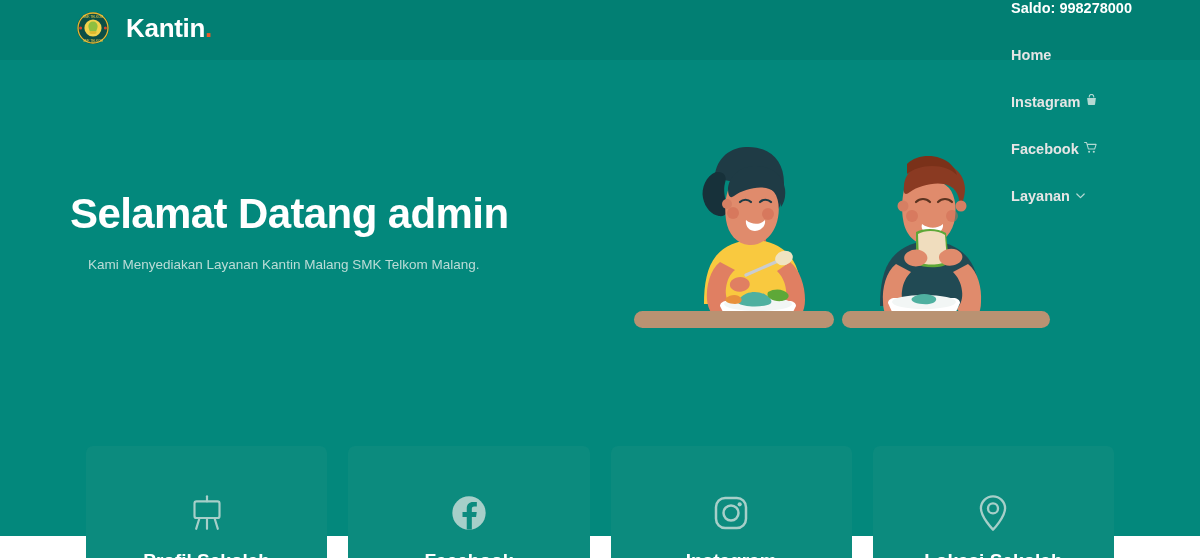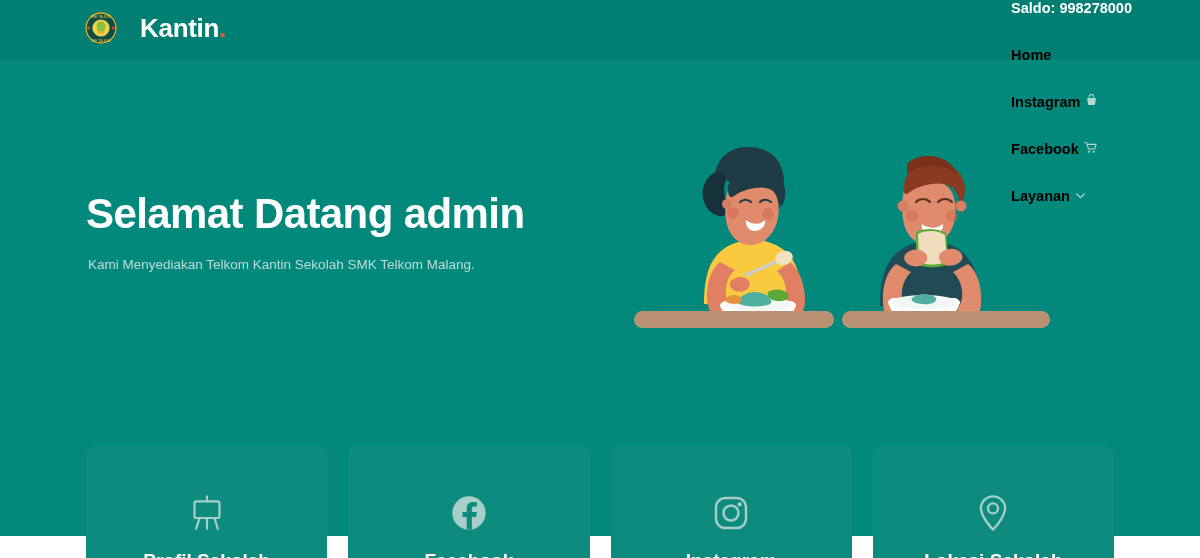--- a/index.html
+++ b/index.html
@@ -19,49 +19,49 @@
   }
   
   .navbar {
     position:absolute; left:0; top:0; width:1200px; height:60px;
     background:#027f73;
     display:flex; align-items:center;
   }
 
   
   .brand {
-    position:absolute; left:84px; top:11px;
-    display:flex; align-items:center; gap:22px;
+    position:absolute; left:76px; top:11px;
+    display:flex; align-items:center; gap:16px;
     text-decoration:none;
   }
   .brand-logo { width:34px; height:34px; flex:none; display:block; }
   .brand-text {
     font-size:26px; font-weight:bold; color:#ffffff;
     letter-spacing:-0.3px; line-height:34px; white-space:nowrap;
   }
   .brand-dot { color:#f05a28; }
 
   
   .nav-right {
     position:absolute; right:68px; top:0; height:60px;
     display:flex; align-items:flex-start; gap:31px;flex-direction:column;
   }
   .nav-saldo {
     font-size:14.5px; font-weight:bold; color:#ffffff; white-space:nowrap;
   }
   .nav-link {
-    font-size:14.5px; font-weight:bold; color:#000000;
+    font-size:14.5px; font-weight:bold; color:#e5e5e5;
     text-decoration:none; white-space:nowrap;
     display:flex; align-items:center; gap:5px;
   }
   .nav-link .nico { display:block; }
 
   
   .hero-title {
-    position:absolute; left:86px; top:190px;
+    position:absolute; left:70px; top:190px;
     font-size:42px; font-weight:bold; color:#ffffff;
     letter-spacing:-0.6px; line-height:1.12; white-space:nowrap;
   }
   .hero-sub {
     position:absolute; left:88px; top:255px;
     font-size:13.5px; color:#bcdcd7; line-height:1.5; white-space:nowrap;
   }
 
   
   .hero-art { position:absolute; left:620px; top:128px; width:470px; height:212px; }
@@ -149,21 +149,21 @@
             <svg viewBox="0 0 12 12" width="11" height="11" aria-hidden="true">
               <path d="M2 4.3l4 4 4-4" fill="none" stroke="#b4d9d3" stroke-width="1.35" stroke-linecap="round" stroke-linejoin="round"></path>
             </svg>
           </span>
         </a>
 
       </div>
     </nav>
 
     <h1 class="hero-title">Selamat Datang admin</h1>
-    <p class="hero-sub">Kami Menyediakan Telkom Kantin Sekolah SMK Telkom Malang.</p>
+    <p class="hero-sub">Kami Menyediakan Layanan Kantin Malang SMK Telkom Malang.</p>
 
     <div class="hero-art">
       <svg viewBox="0 0 470 212" aria-hidden="true">
 
         <g>
 
           <path d="M96 64c-6-26 8-44 30-45 24-1 38 14 38 36 0 14-4 26-10 33l-8-3 2-25-44-8z" fill="#1f3b45"></path>
 
           <path d="M96 44c-10 4-15 16-13 26 2 10 9 17 16 18 6 1 9-3 8-9-2-9-4-17-2-24 2-6 0-12-9-11z" fill="#17313a"></path>
 

